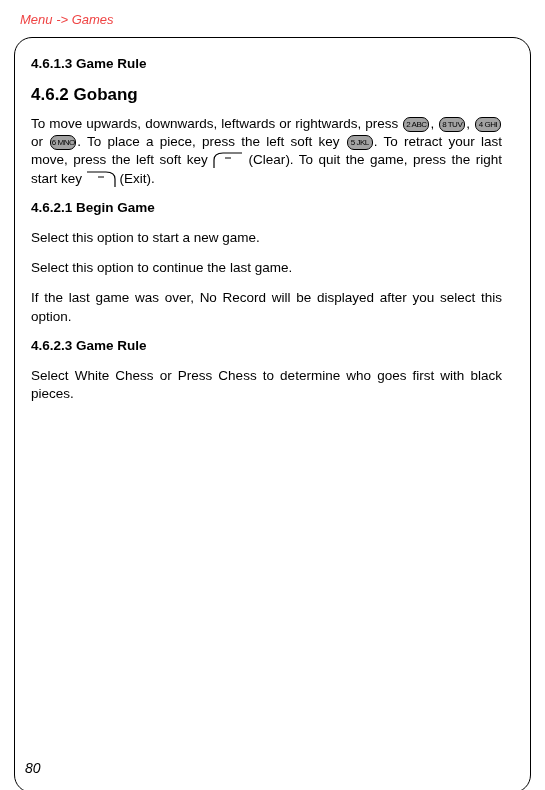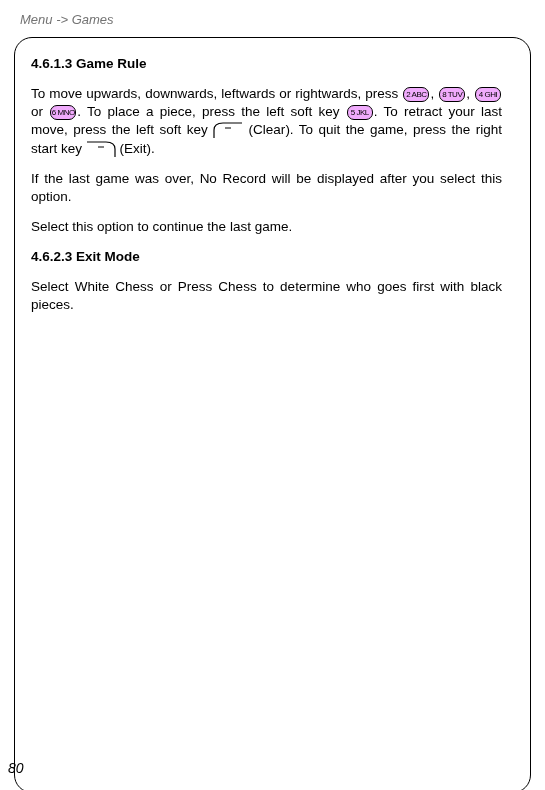--- a/index.html
+++ b/index.html
@@ -11,21 +11,21 @@
       width: 545px;
       height: 790px;
       background: #fff;
       font-family: Arial, Helvetica, sans-serif;
       position: relative;
     }
     .page-header {
       font-style: italic;
       font-size: 13px;
       padding: 12px 0 0 20px;
-      color: #737373;
+      color: #ef4444;
     }
     .content-frame {
       border: 1.5px solid #000;
       border-radius: 18px;
       margin: 10px 14px 0 14px;
       padding: 18px 28px 18px 16px;
       height: 756px;
       overflow: hidden;
     }
     .section-heading {
@@ -52,21 +52,21 @@
     .arrow {
       font-weight: bold;
     }
     .key-box {
       display: inline-block;
       border: 1px solid #000;
       border-radius: 7px;
       height: 15px;
       min-width: 26px;
       vertical-align: middle;
-      background: #f0abfc;
+      background: #a3a3a3;
       position: relative;
       margin: 0 1px;
     }
     .key-box .key-inner {
       font-size: 8px;
       line-height: 13px;
       text-align: center;
       display: block;
       letter-spacing: -0.5px;
     }
@@ -97,53 +97,56 @@
       vertical-align: middle;
       position: relative;
     }
     .soft-left svg, .soft-right svg {
       width: 30px;
       height: 17px;
     }
     .page-number {
       position: absolute;
       bottom: 14px;
-      left: 8px;
+      left: 25px;
       font-style: italic;
       font-size: 14px;
     }
     .bold {
       font-weight: normal;
     }
   </style>
 </head>
 <body>
 
 <div class="page-header">Menu -&gt; Games</div>
 
 <div class="content-frame">
 
   <div class="section-heading">4.6.1.3 Game Rule</div>
 
+  <div class="h2">4.6.2 Gobang</div>
   <p class="body-text">
     <span>To move upwards, downwards, leftwards or rightwards, press </span><span class="key-box"><span class="key-inner">2 ABC</span></span><span>, </span><span class="key-box"><span class="key-inner">8 TUV</span></span><span>, </span><span class="key-box"><span class="key-inner">4 GHI</span></span><span> or </span><span class="key-box"><span class="key-inner">6 MNO</span></span><span>. To place a piece, press the left soft key </span><span class="key-box"><span class="key-inner">5 JKL</span></span><span>. To retract your last move, press the left soft key </span><span class="soft-left"><svg viewBox="0 0 30 17">
           <path d="M 1 16 L 1 8 Q 1 1 10 1 L 29 1" fill="none" stroke="#000" stroke-width="1.2"></path>
           <line x1="12" y1="6" x2="18" y2="6" stroke="#000" stroke-width="1"></line>
         </svg></span><span> (</span><span class="bold">Clear</span><span>). To quit the game, press the right start key </span><span class="soft-right"><svg viewBox="0 0 30 17">
           <path d="M 29 16 L 29 8 Q 29 1 20 1 L 1 1" fill="none" stroke="#000" stroke-width="1.2"></path>
           <line x1="12" y1="6" x2="18" y2="6" stroke="#000" stroke-width="1"></line>
         </svg></span><span> (</span><span class="bold">Exit</span><span>).</span>
   </p>
 
+  <div class="section-heading">4.6.2.1 Begin Game</div>
+  <p class="body-text">Select this option to start a new game.</p>
 
+  <p class="body-text">Select this option to continue the last game.</p>
   <p class="body-text">
     <span>If the last game was over, </span><span class="bold">No Record</span><span> will be displayed after you select this option.</span>
   </p>
-  <p class="body-text">Select this option to continue the last game.</p>
 
-  <div class="section-heading">4.6.2.3 Exit Mode</div>
+  <div class="section-heading">4.6.2.3 Game Rule</div>
   <p class="body-text">
     <span>Select </span><span class="bold">White Chess</span><span> or </span><span class="bold">Press Chess</span><span> to determine who goes first with black pieces.</span>
   </p>
 
 </div>
 
 <div class="page-number">80</div>
 
 </body></html>

